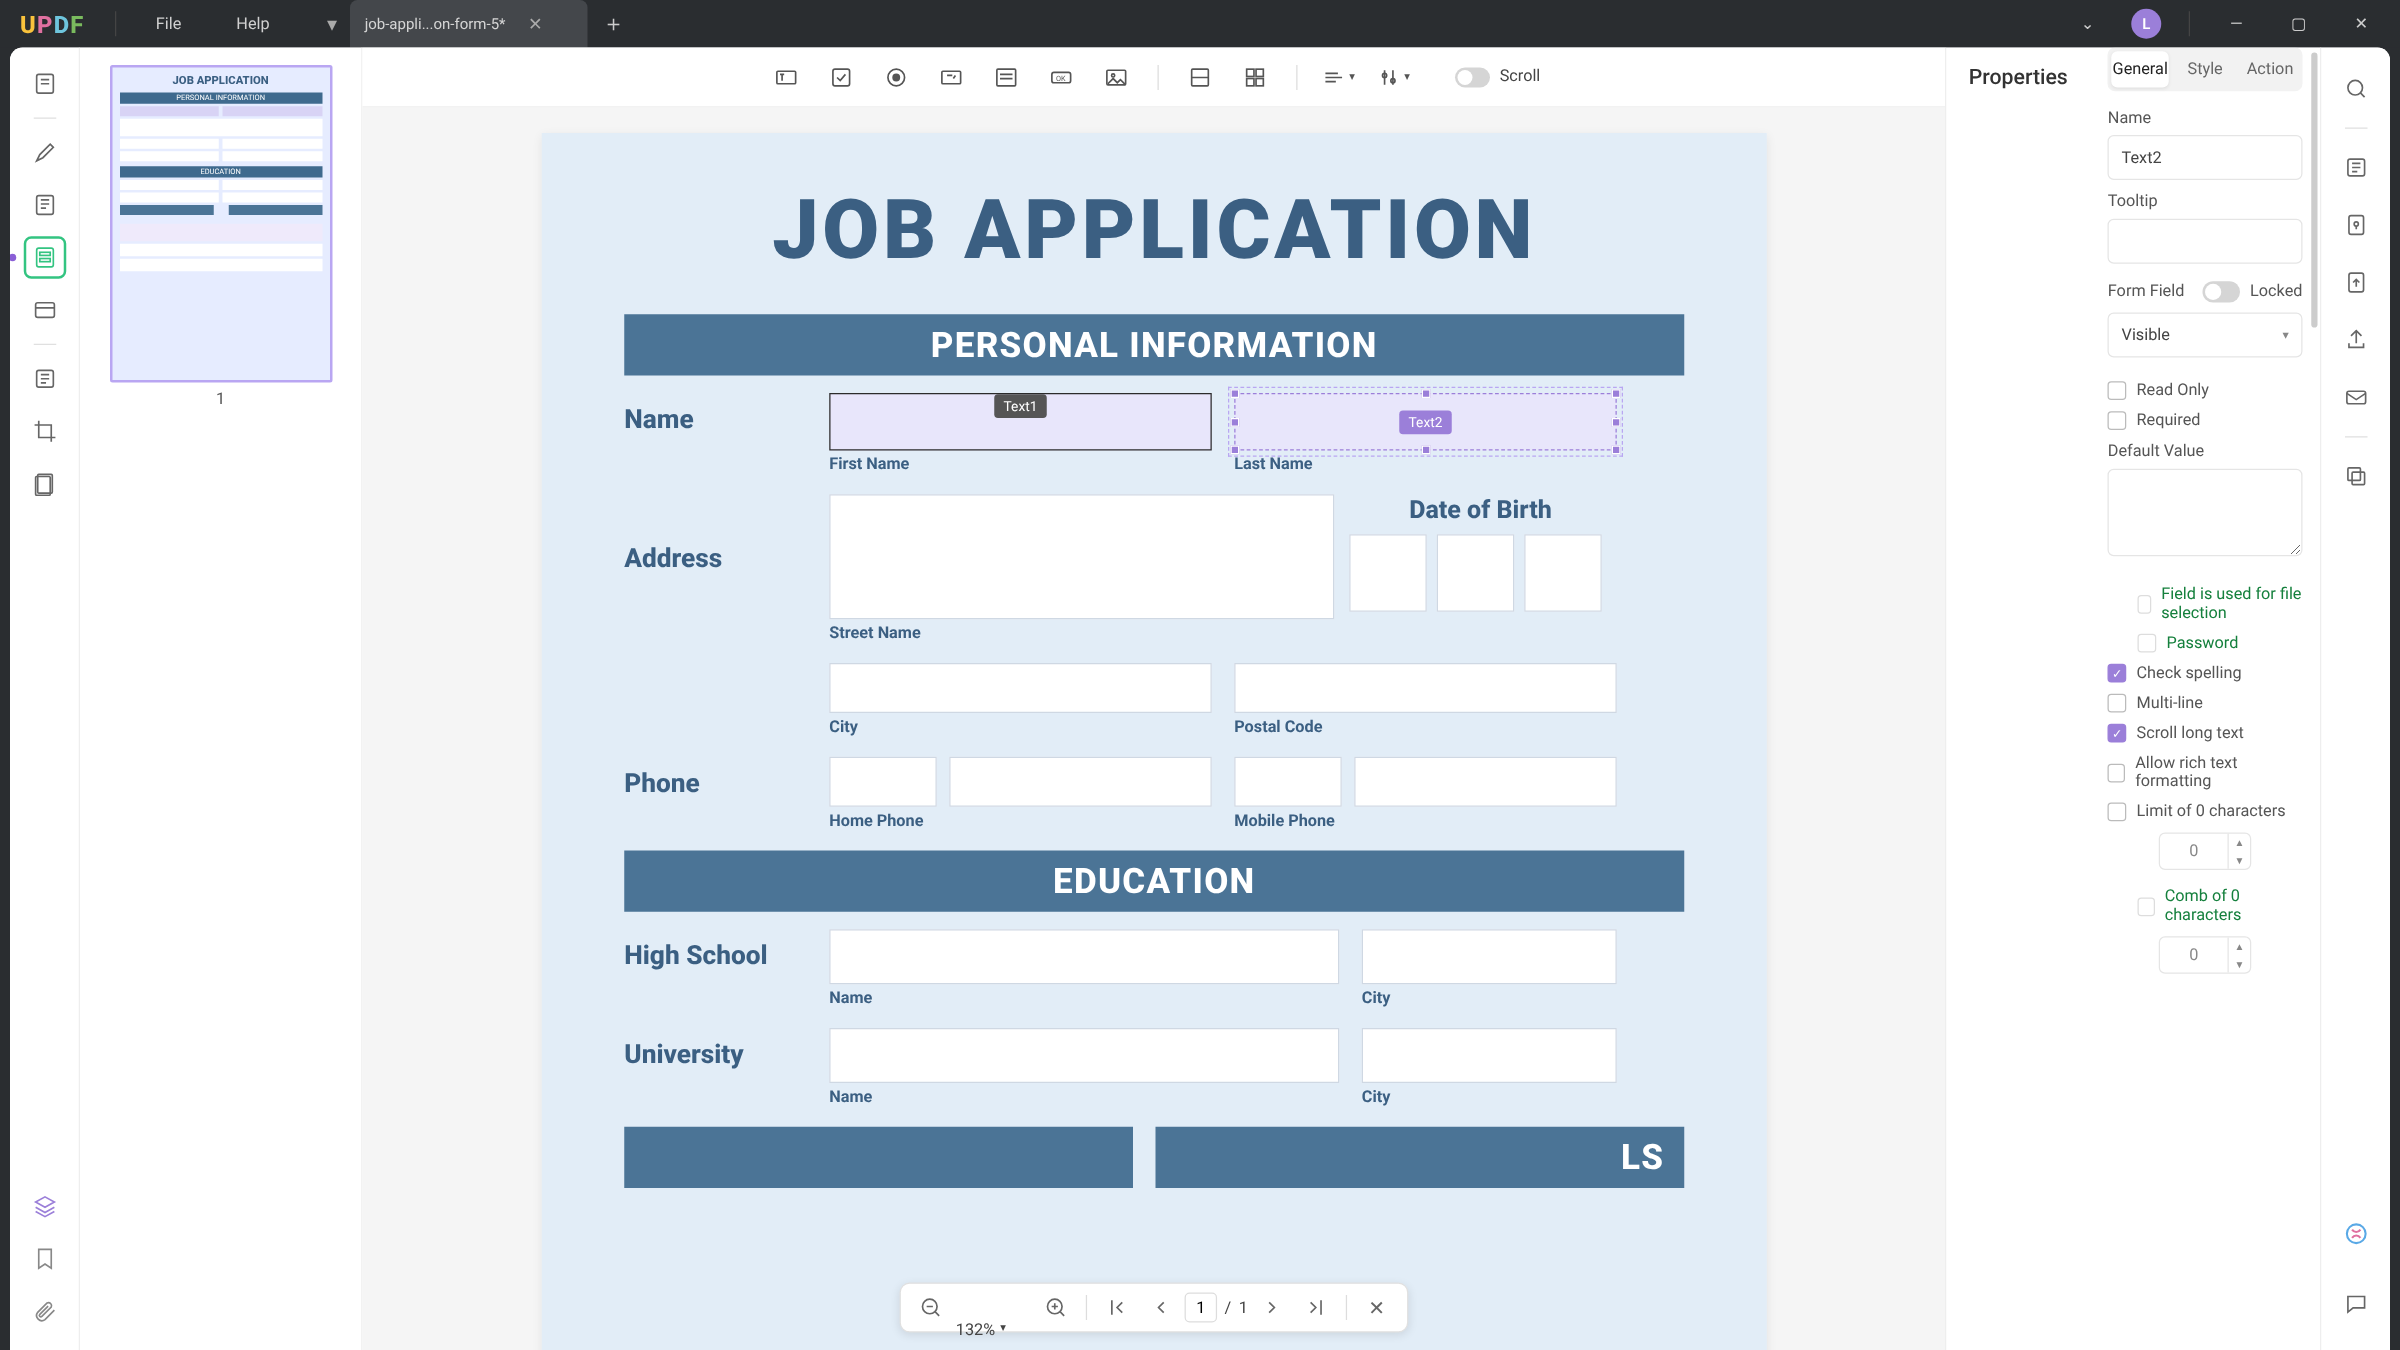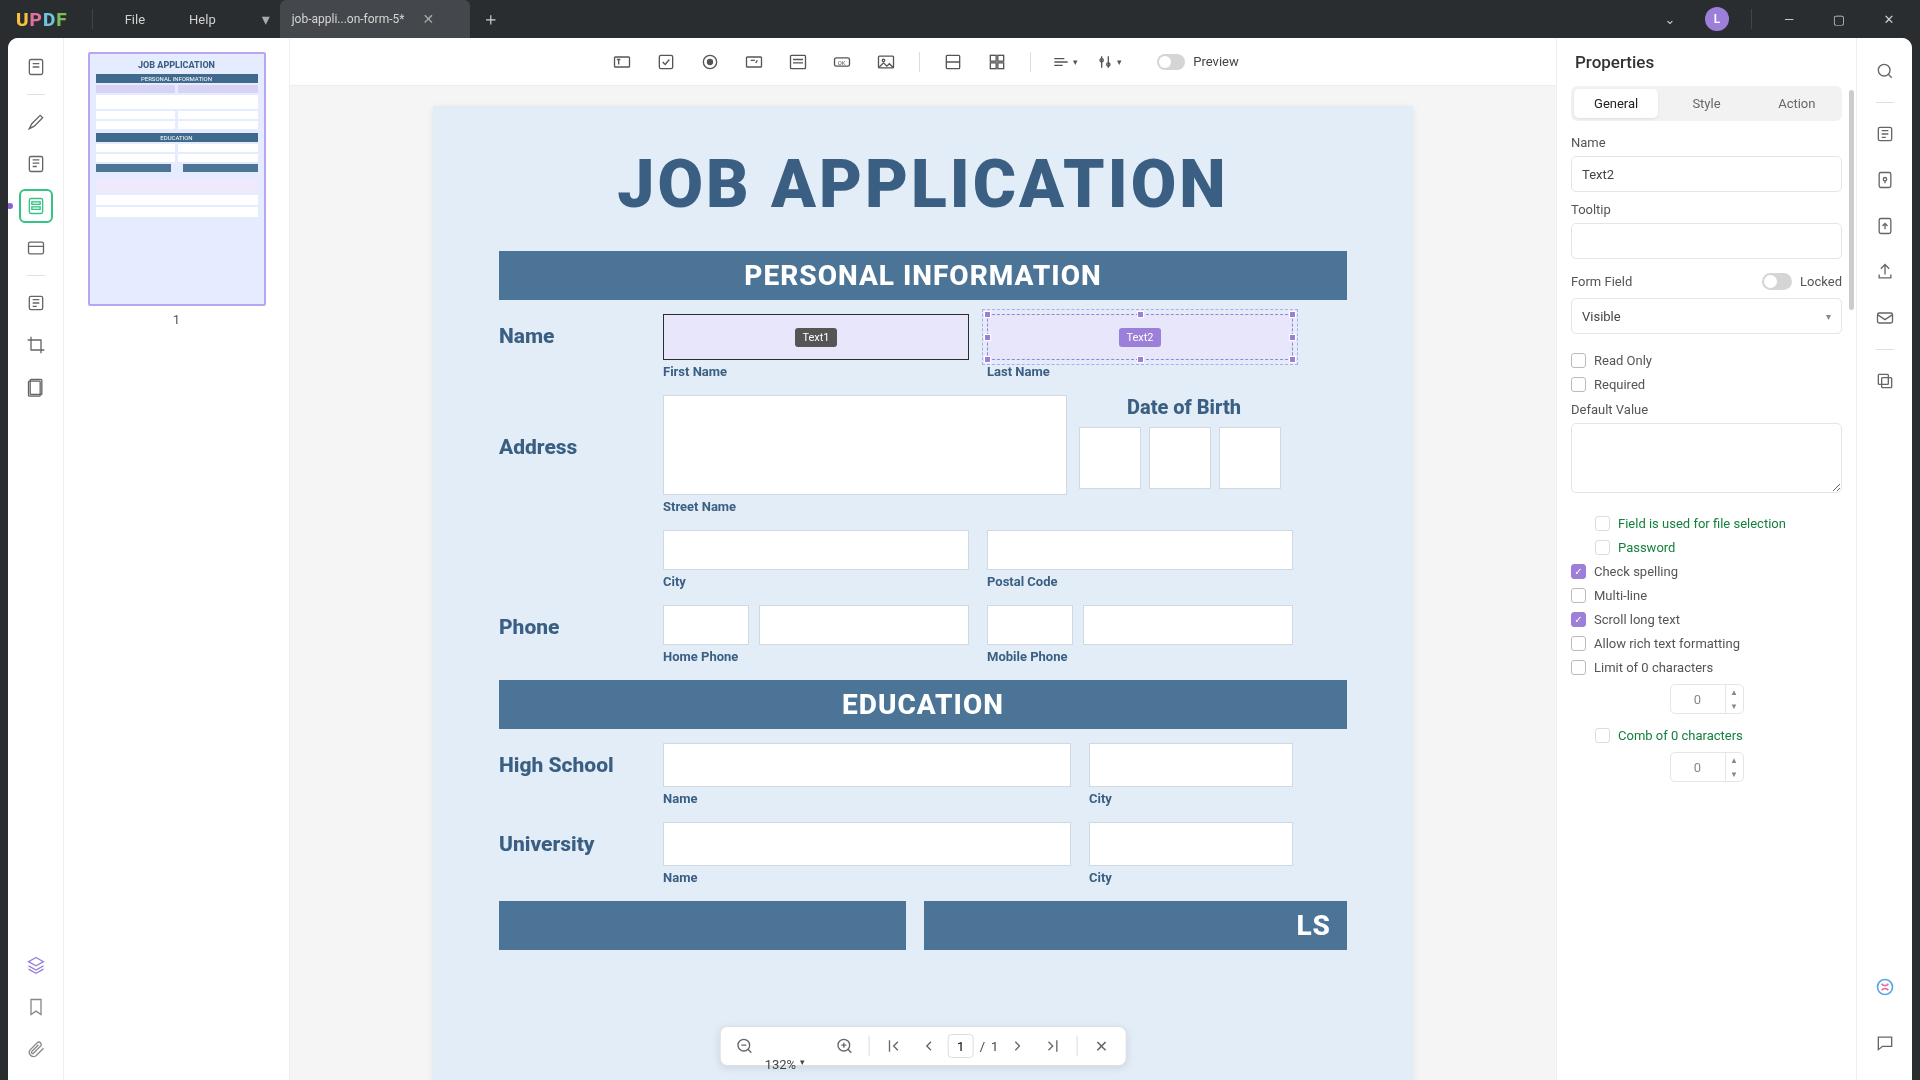--- a/index.html
+++ b/index.html
@@ -54,38 +54,38 @@
     .doc-scroll { flex: 1; overflow: auto; display: flex; justify-content: center; padding: 20px 0; }
     .page { width: 980px; background: #e2edf7; padding: 30px 66px; min-height: 1200px; box-shadow: 0 2px 8px rgba(0,0,0,.08); }
     .doc-h1 { color: #3b5f82; font-size: 66px; font-weight: 900; text-align: center; letter-spacing: 3px; margin: 10px 0 28px; }
     .sect-bar { background: #4b7496; color: #fff; font-size: 28px; font-weight: 800; text-align: center; padding: 8px 0; letter-spacing: 1px; margin-bottom: 14px; }
     .form-row { display: flex; align-items: flex-start; margin-bottom: 16px; }
     .fr-label { width: 164px; color: #3b5f82; font-size: 21px; font-weight: 800; padding-top: 10px; }
     .fr-fields { flex: 1; display: flex; gap: 18px; flex-wrap: wrap; }
     .fld { display: flex; flex-direction: column; }
     .fld-box { background: #fff; border: 1px solid #cfd8e3; height: 46px; }
     .fld-box.tall { height: 100px; }
-    .fld-box.selected1 { background: #e8e6fb; border: 1px solid #2b2b2b; position: relative; display:flex; align-items:center; justify-content:center; }
+    .fld-box.selected1 { background: #e8e6fb; border: 1px solid #2b2b2b; position: relative; display:flex; align-items:flex-start; justify-content:center; }
     .fld-box.selected2 { background: #e8e6fb; border: 1.5px dashed #9b7fd9; position: relative; display:flex; align-items:center; justify-content:center; }
     .fld-box.selected2::before { content:''; position:absolute; inset:-6px; border: 1px dashed #b9a6f2; }
     .sel-handle { position: absolute; width: 7px; height: 7px; background: #9b7fd9; border: 1px solid #fff; }
     .h-nw{top:-4px;left:-4px}.h-n{top:-4px;left:calc(50% - 3px)}.h-ne{top:-4px;right:-4px}.h-e{right:-4px;top:calc(50% - 3px)}.h-se{bottom:-4px;right:-4px}.h-s{bottom:-4px;left:calc(50% - 3px)}.h-sw{bottom:-4px;left:-4px}.h-w{left:-4px;top:calc(50% - 3px)}
     .fldtag { background: #555; color: #fff; font-size: 11px; padding: 3px 7px; border-radius: 3px; }
     .fldtag.purple { background: #9b7fd9; }
     .fld-cap { color: #3b5f82; font-size: 13px; font-weight: 700; margin-top: 4px; }
     .dob-label { color: #3b5f82; font-size: 20px; font-weight: 800; text-align: center; margin-bottom: 8px; }
     
     .zoom-bar { position: absolute; bottom: 14px; left: 50%; transform: translateX(-50%); background: #fff; border: 1px solid #e0e0e0; border-radius: 8px; height: 40px; display: flex; align-items: center; padding: 0 10px; gap: 6px; box-shadow: 0 2px 8px rgba(0,0,0,.1); }
     .zbtn { width: 28px; height: 28px; display: flex; align-items: center; justify-content: center; color: #666; font-size: 16px; }
     .zoom-val { width: 60px; font-size: 13px; color: #444; text-align: center; display:flex; align-items:flex-start; gap:4px;margin-top:36px; }
     .zsep { width: 1px; height: 20px; background: #ddd; margin: 0 4px; }
     .page-ctr { font-size: 13px; color: #444; display: flex; align-items: center; gap: 6px; }
     .page-ctr input { width: 26px; height: 24px; border: 1px solid #ddd; border-radius: 4px; text-align: center; font-size: 13px; }
     
-    .props-panel { width: 300px; background: #fff; border-left: 1px solid #eee; display: flex; flex-direction: column; }
+    .props-panel { width: 300px; background: #fff; border-left: 1px solid #eee; display: flex; }
     .props-header { height: 48px; display: flex; align-items: center; padding: 0 18px; font-size: 17px; color: #333; font-weight: 500; }
     .props-body { flex: 1; overflow: auto; padding: 0 14px 14px; position: relative; }
     .props-scroll-track { position: absolute; right: 2px; top: 0; width: 5px; height: 100%; }
     .props-scroll-thumb { width: 5px; height: 220px; background: #ccc; border-radius: 3px; position: absolute; top: 4px; }
     .tabs3 { display: flex; gap: 6px; background: #f2f2f2; padding: 3px; border-radius: 6px; margin-bottom: 14px; }
     .tab3 { flex: 1; text-align: center; padding: 7px 0; font-size: 13px; color: #666; border-radius: 5px; cursor: pointer; }
     .tab3.active { background: #fff; color: #222; box-shadow: 0 1px 3px rgba(0,0,0,.08); }
     .prop-label { font-size: 13px; color: #555; margin: 10px 0 6px; }
     .prop-input { width: 100%; height: 36px; border: 1px solid #e5e5e5; border-radius: 5px; padding: 0 10px; font-size: 13px; color: #444; background: #fff; }
     .prop-input.tall { height: 70px; }
@@ -326,21 +326,21 @@
       <div class="fbtn">
           <svg viewBox="0 0 24 24">
             <path d="M8 5v14M16 5v14"></path>
             <circle cx="8" cy="10" r="2"></circle>
             <circle cx="16" cy="15" r="2"></circle>
           </svg>
           <span style="font-size:9px;margin-left:2px">▾</span>
         </div>
       <div class="preview-toggle">
         <div class="toggle-sw"></div>
-        <span class="preview-label">Preview</span>
+        <span class="preview-label">Scroll</span>
       </div>
     </div>
 
     <div class="doc-scroll">
       <div class="page">
         <h1 class="doc-h1">JOB APPLICATION</h1>
         <div class="sect-bar">PERSONAL INFORMATION</div>
 
         <div class="form-row">
           <div class="fr-label">Name</div>

